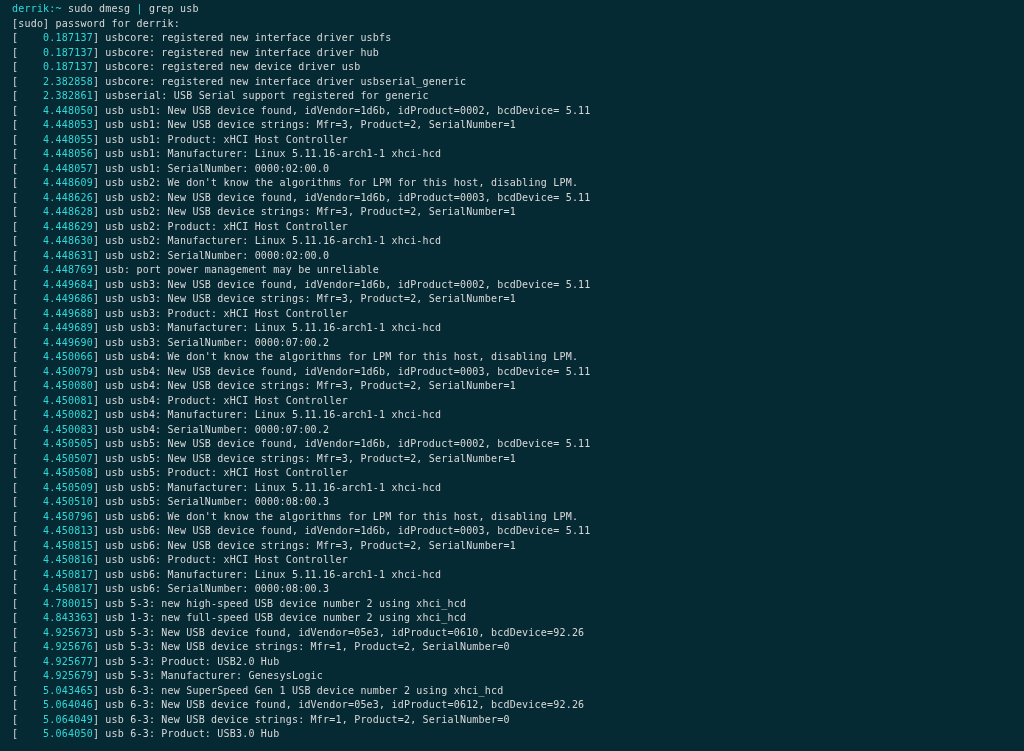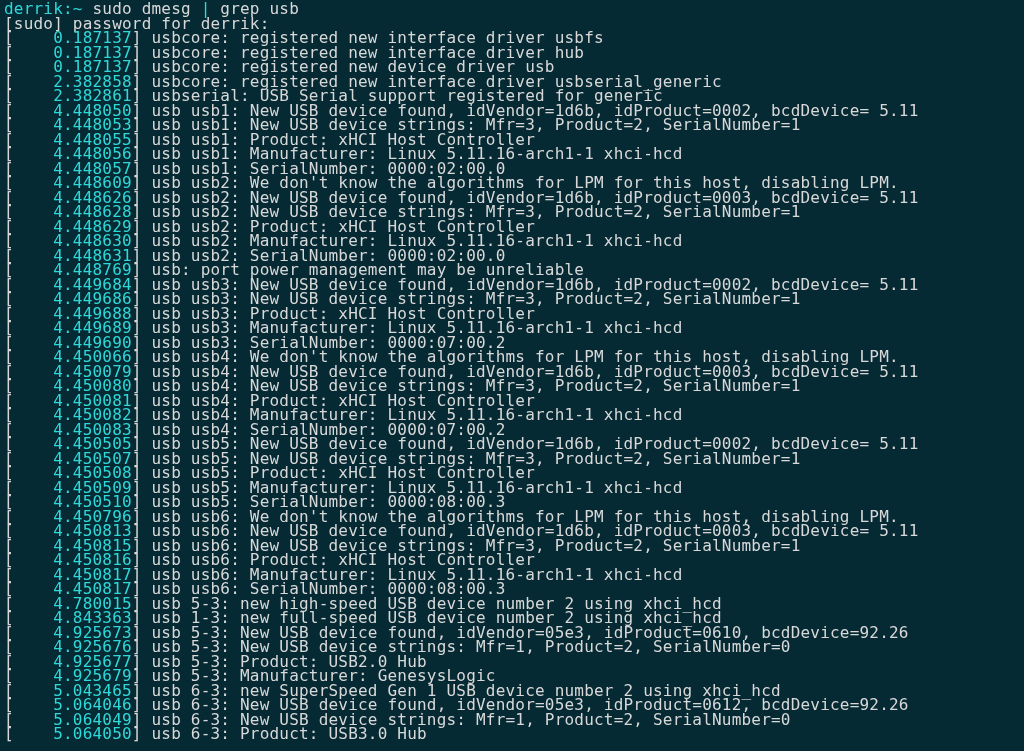--- a/index.html
+++ b/index.html
@@ -5,24 +5,24 @@
   html, body {
     margin: 0;
     padding: 0;
     width: 1024px;
     height: 751px;
     background: #062a34;
     overflow: hidden;
   }
   .terminal {
     font-family: "DejaVu Sans Mono", "Liberation Mono", Consolas, monospace;
-    font-size: 16px;
+    font-size: 10px;
     line-height: 14.5px;
     color: #d8d8d8;
-    padding: 2px 4px;
+    padding: 2px 12px;
     white-space: pre;
     letter-spacing: 0.2px;
   }
   .prompt-user { color: #2ed9d9; }
   .prompt-host { color: #2ed9d9; }
   .prompt-tilde{ color: #2ed9d9; }
   .prompt-cmd  { color: #d8d8d8; }
   .op { color: #2ed9d9; }  
   .sudo-line { color: #d8d8d8; }
   .bracket { color: #d8d8d8; }

